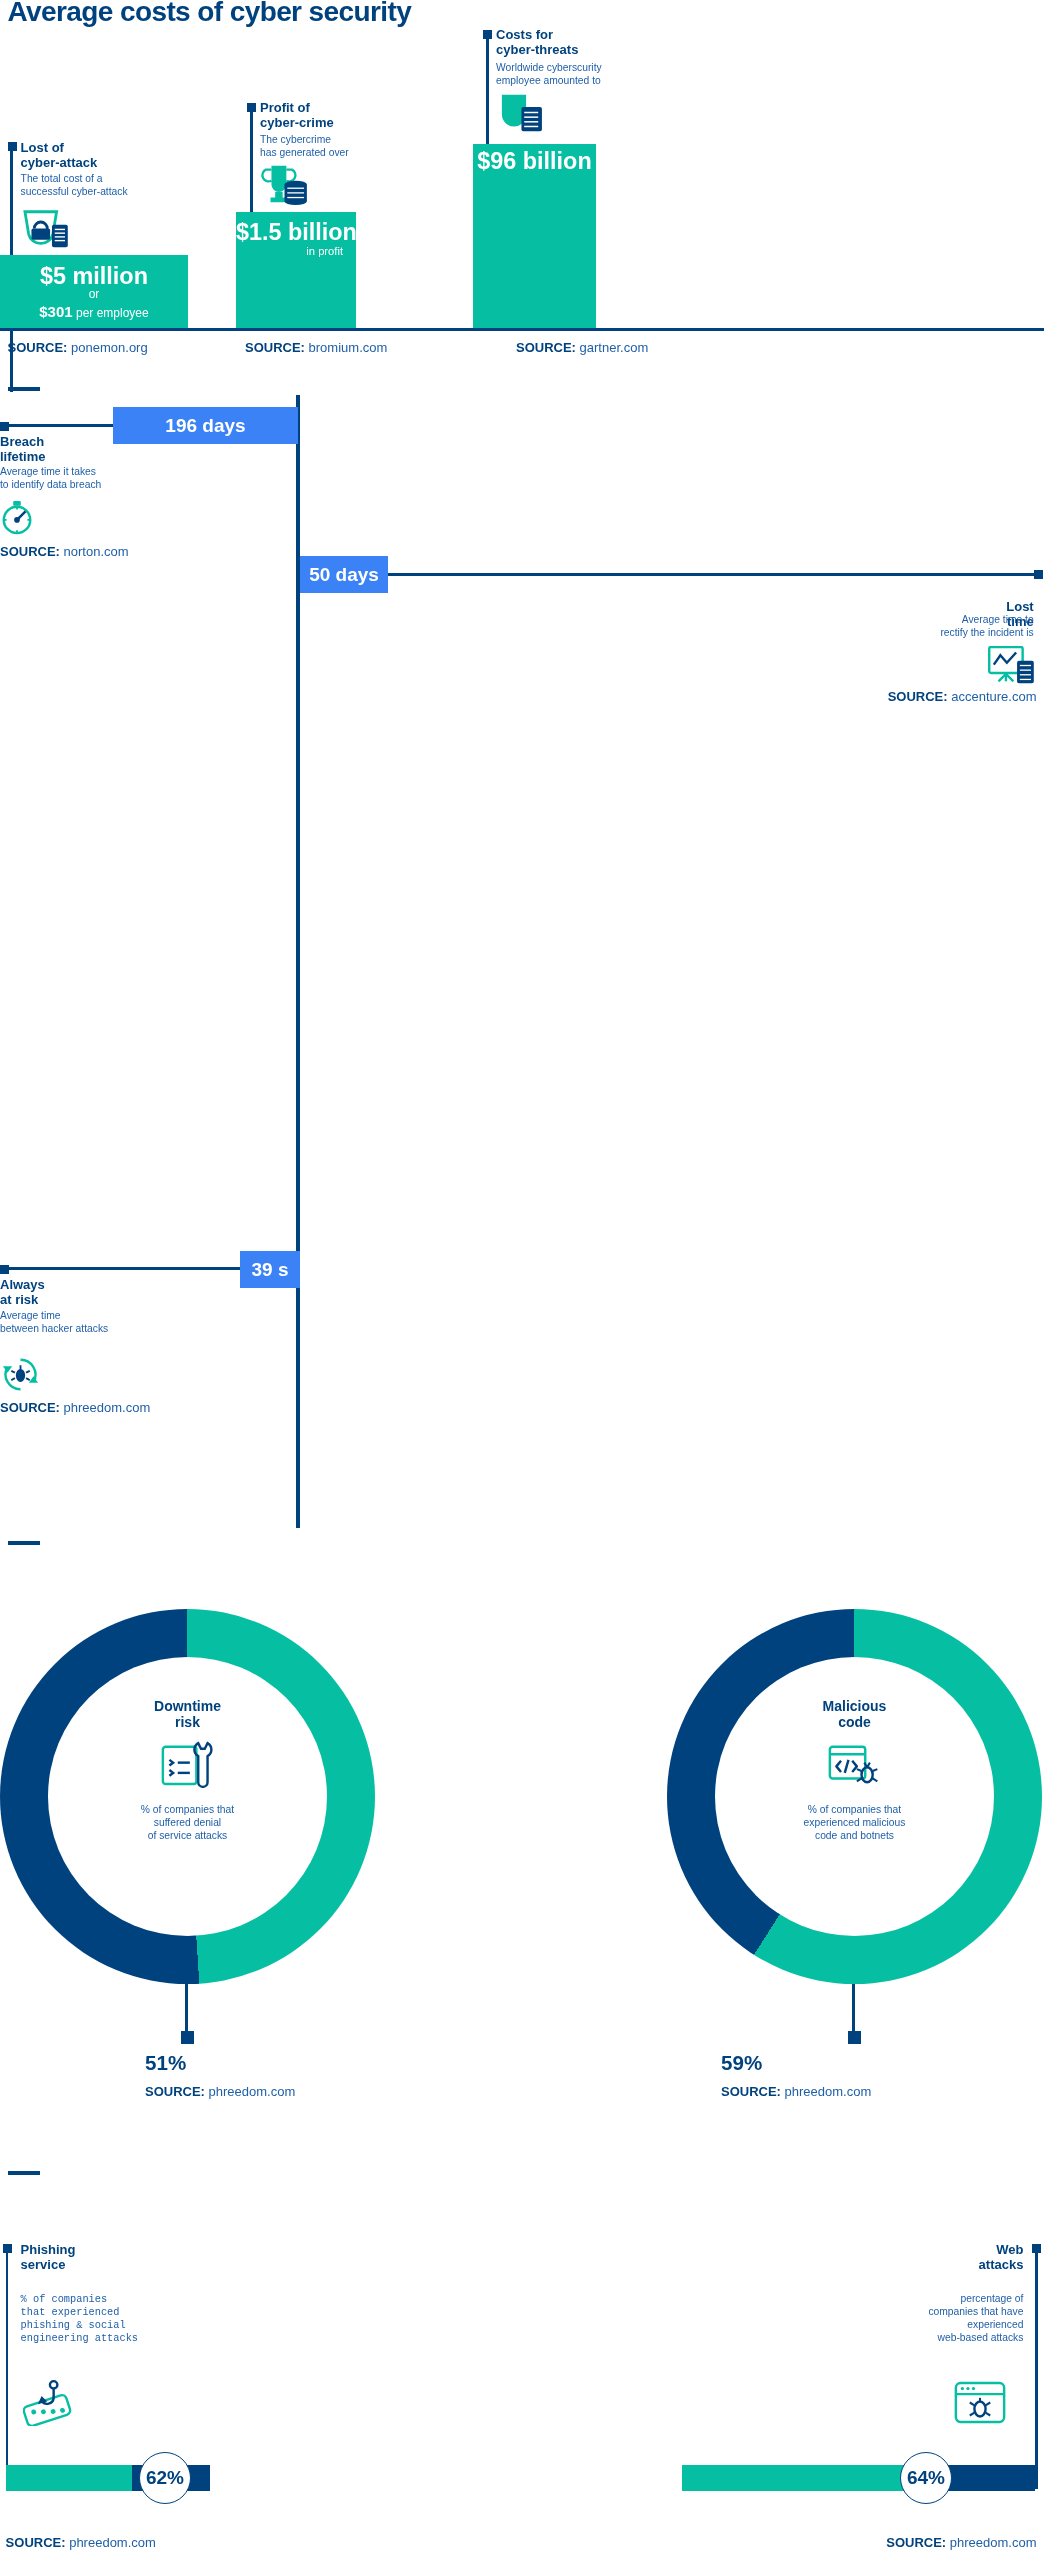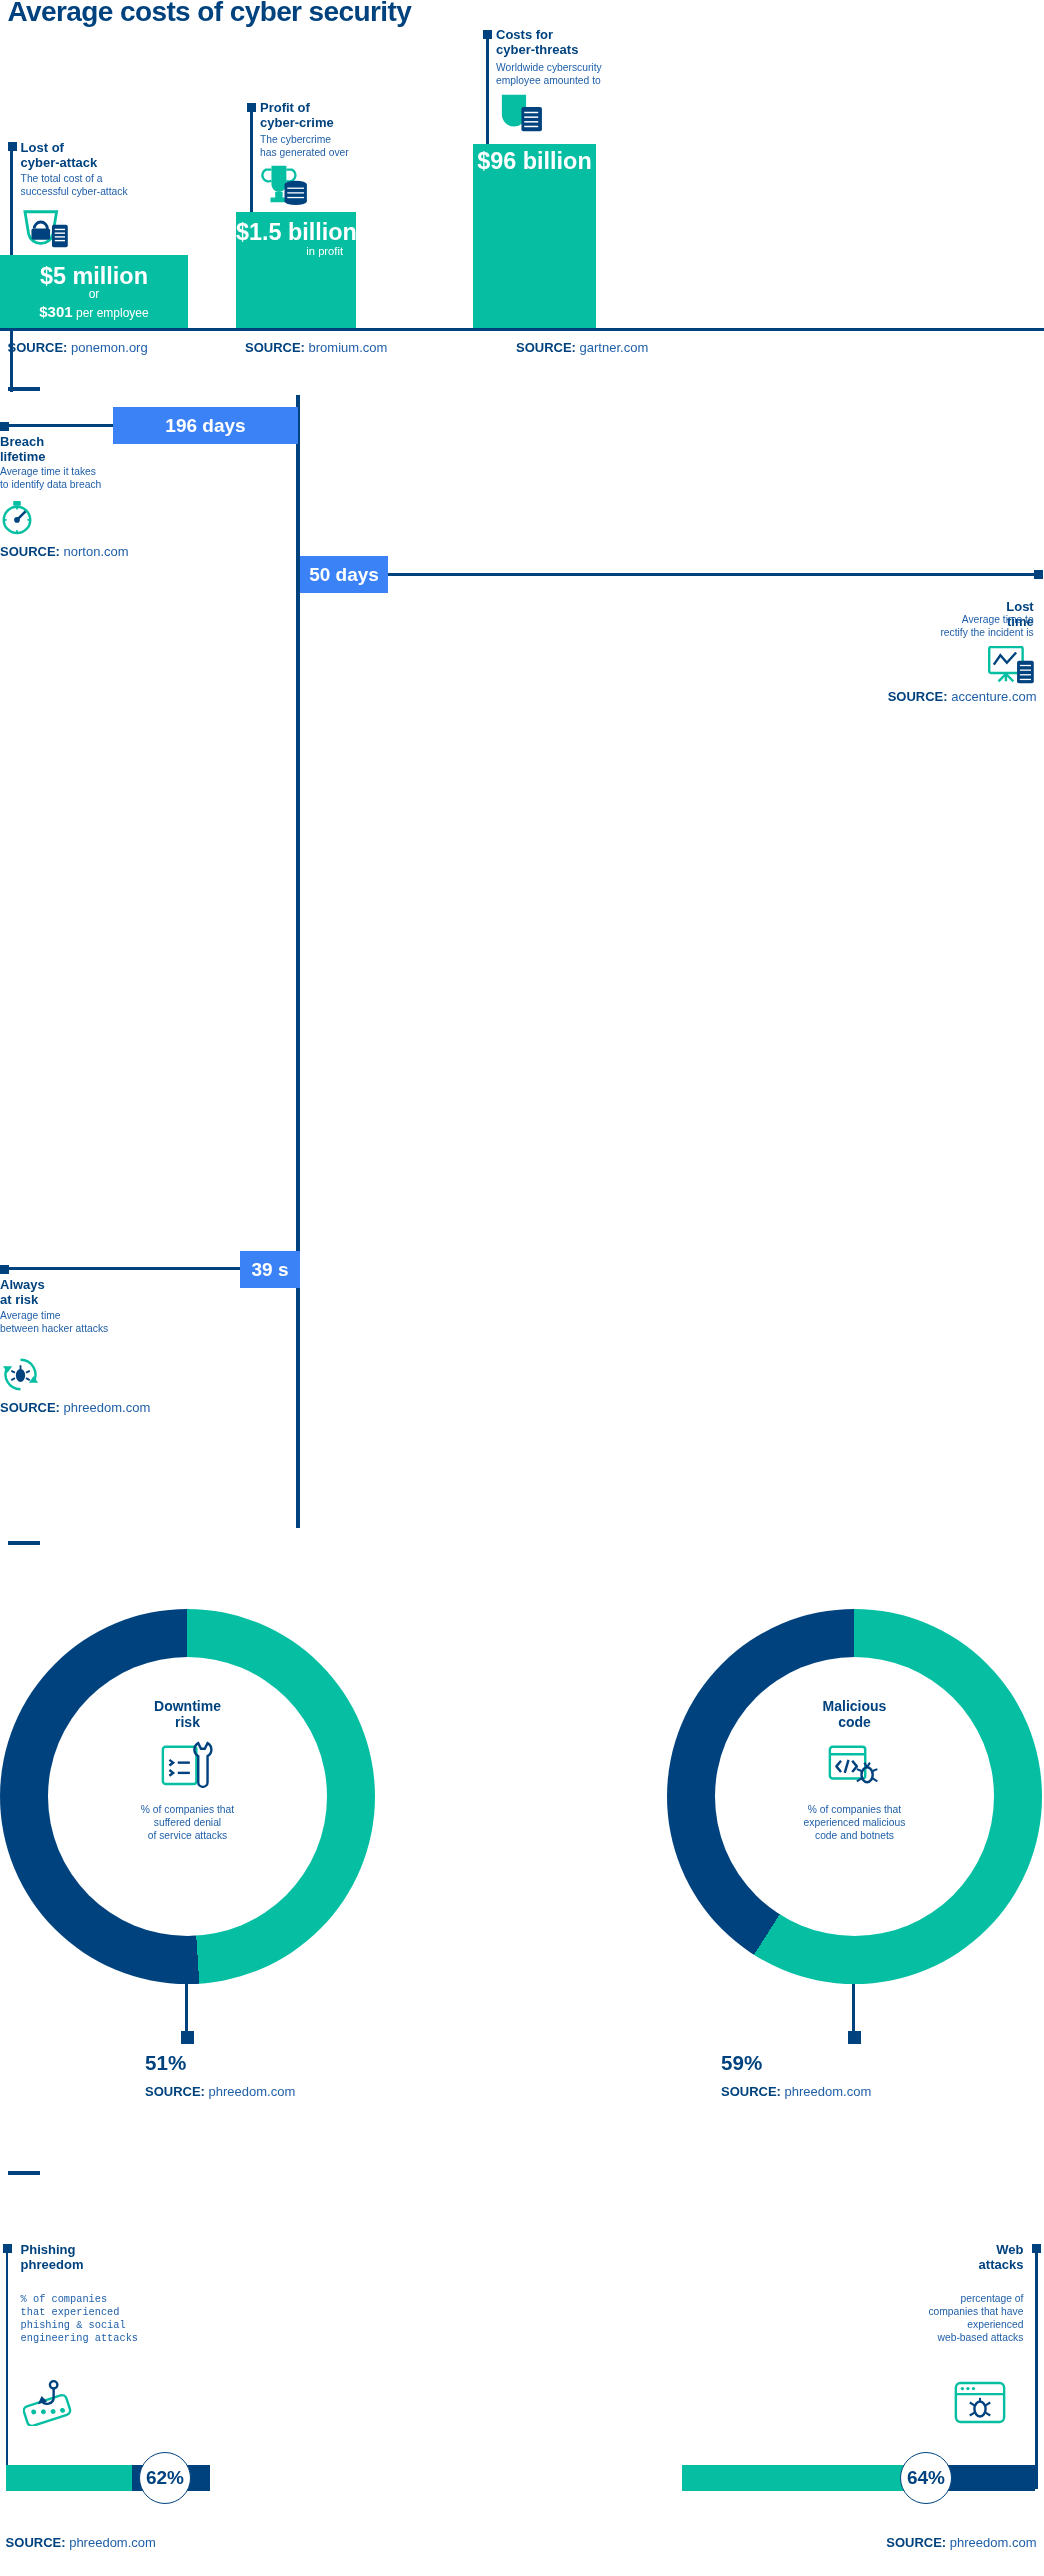--- a/index.html
+++ b/index.html
@@ -321,21 +321,21 @@
 <div class="donut-pct" style="left:721px; top:2051px;">59%</div>
 <div class="src" style="left:721px; top:2084px;">
   <b>SOURCE:</b><span> phreedom.com</span>
 </div>
 
 <div class="divider" style="top:2171px;"></div>
 
 <div class="stem-dot" style="left:2.8px; top:2244px;"></div>
 <div class="stem" style="left:5.6px; top:2250px; height:239px;"></div>
 <div class="lbl-head" style="left:20.6px; top:2243px;">Phishing
-phreedom</div>
+service</div>
 <div class="lbl-desc" style="left:20.6px; top:2293px;font-family:Liberation Mono, monospace;">% of companies
 that experienced
 phishing &amp; social
 engineering attacks</div>
 <div class="abs" style="left:22.5px; top:2379px; width:52px; height:47px;">
   <svg width="52" height="47" viewBox="0 0 56 50">
     <g transform="rotate(-18 28 34)">
       <rect x="2" y="22" width="48" height="22" rx="5" fill="none" stroke="#06bfa3" stroke-width="2.6"></rect>
       <circle cx="12" cy="30" r="2.6" fill="#06bfa3"></circle>
       <circle cx="22" cy="33" r="2.6" fill="#06bfa3"></circle>

